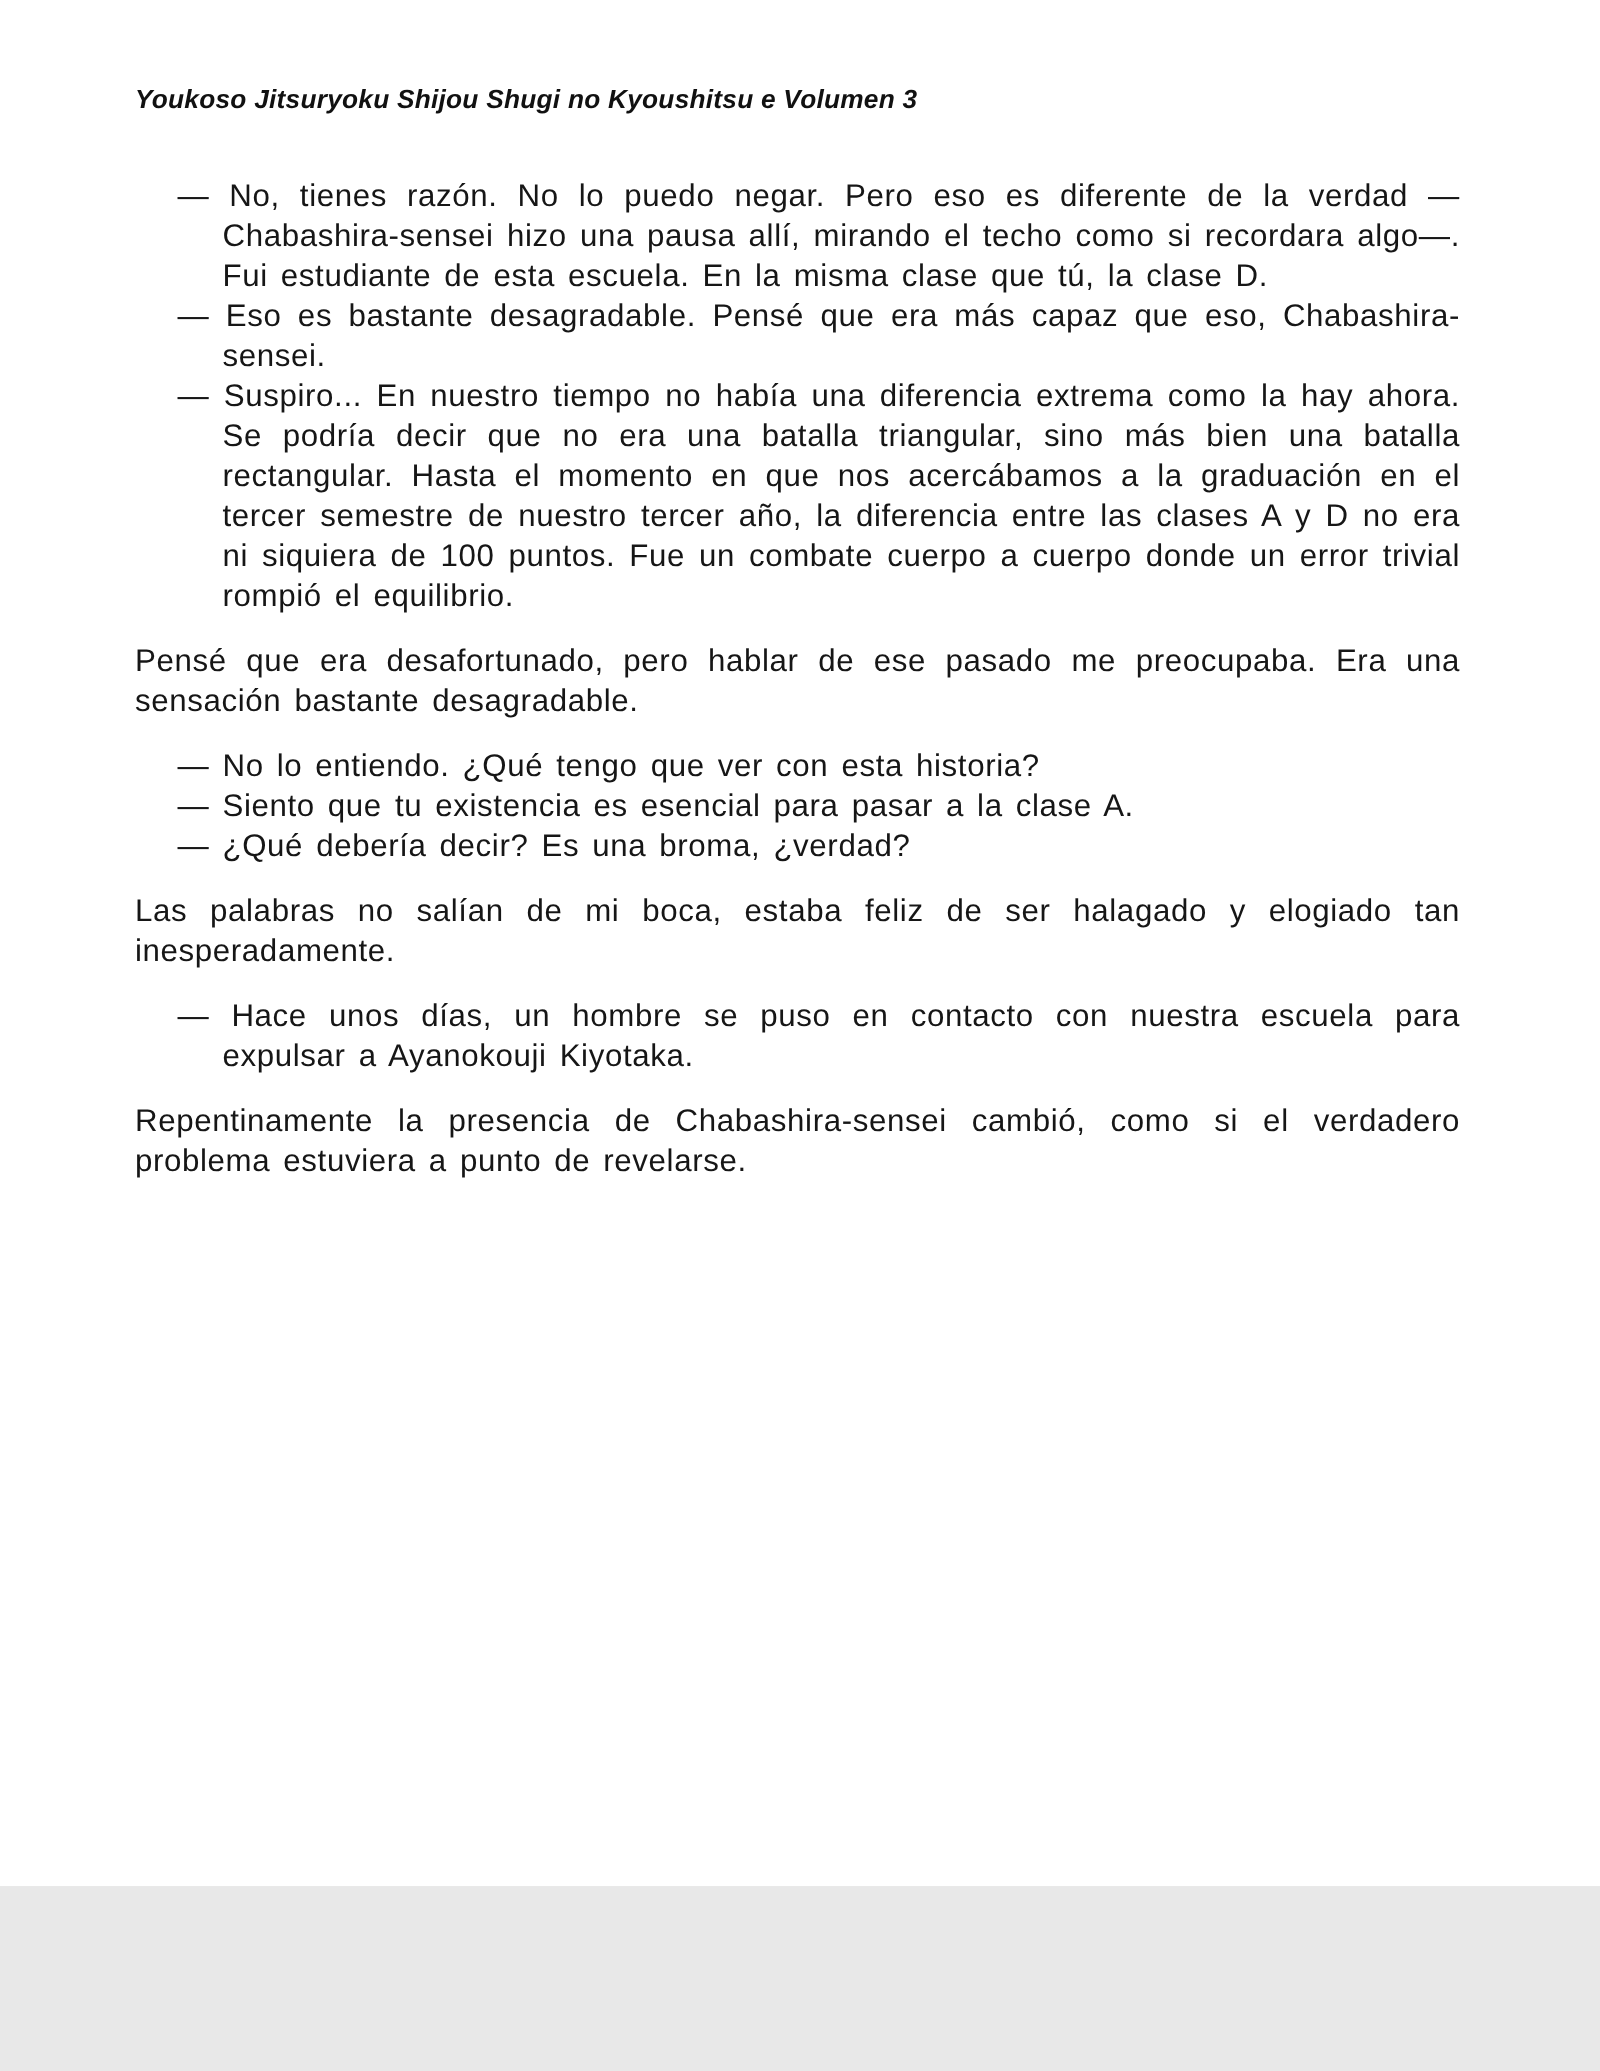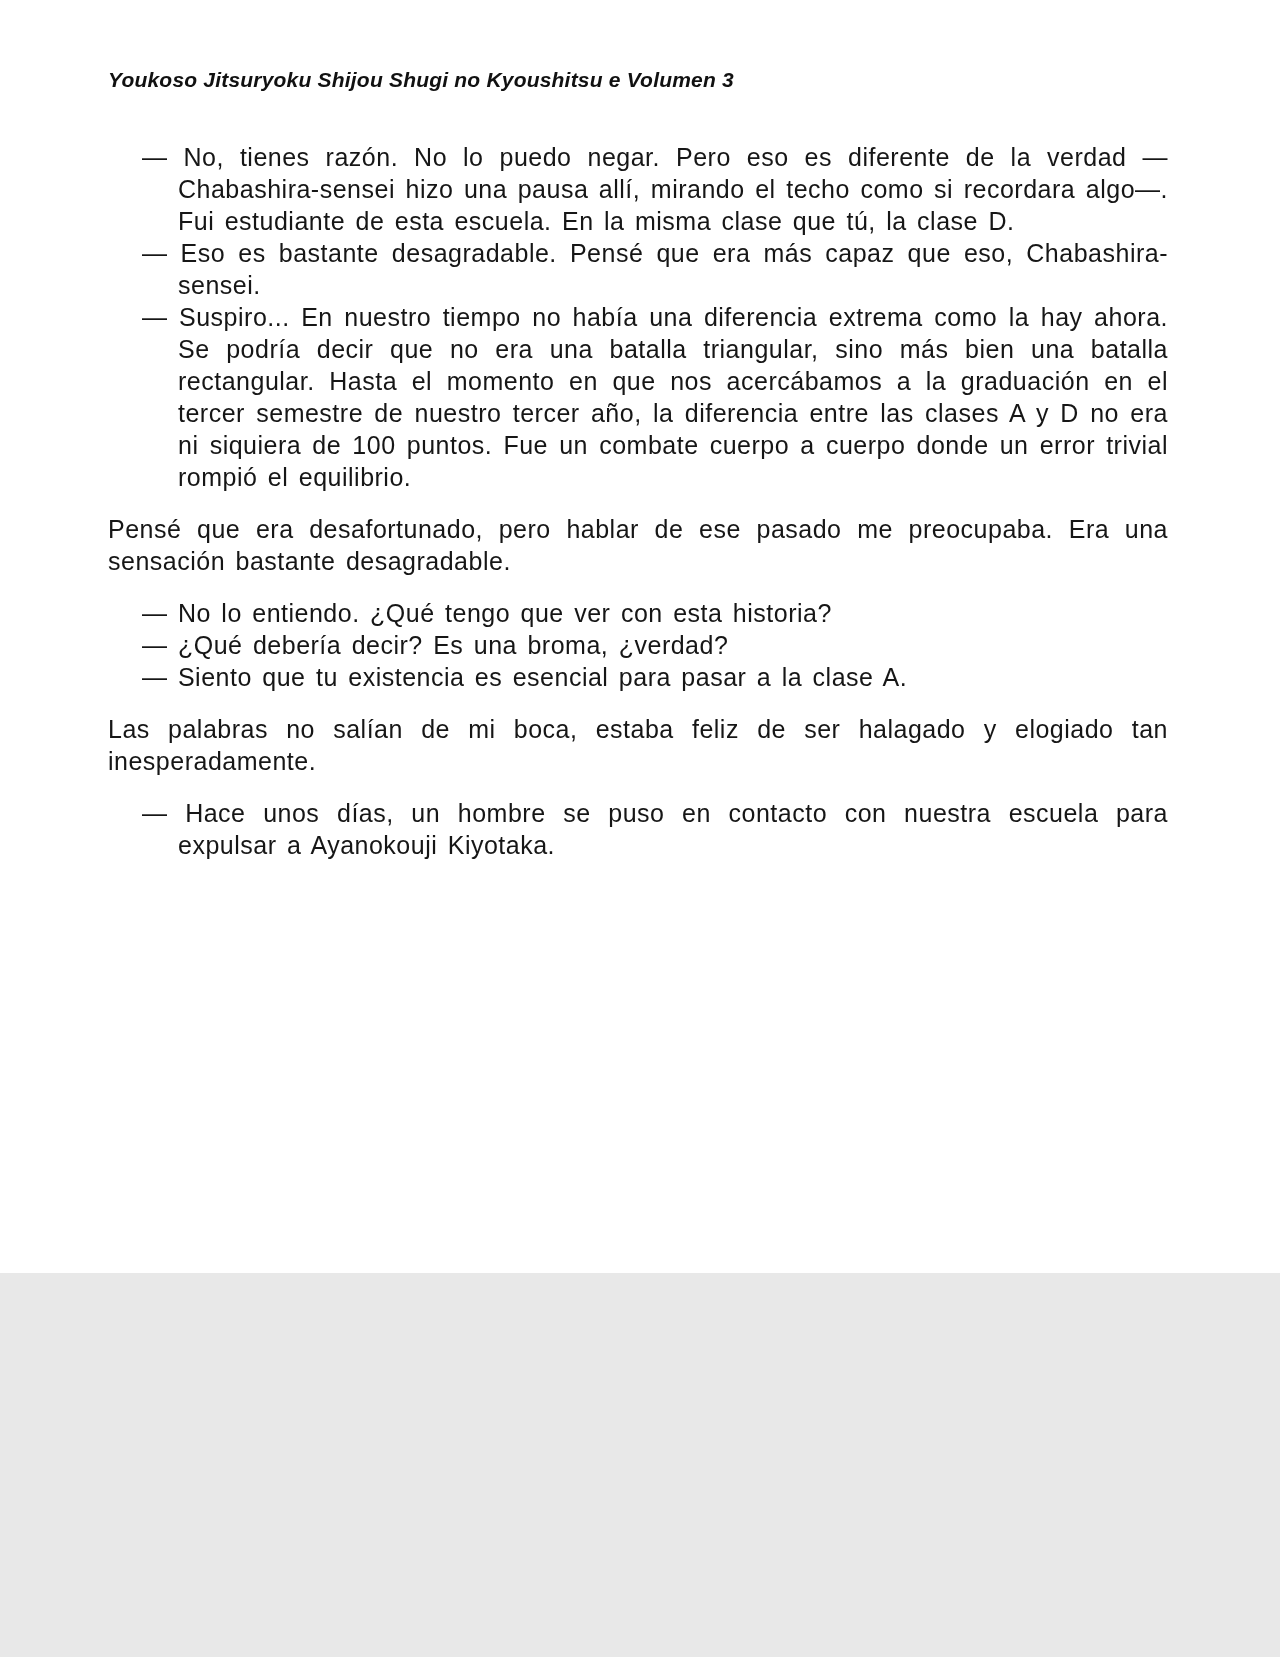--- a/index.html
+++ b/index.html
@@ -3,21 +3,21 @@
 <meta charset="utf-8">
 <style>
   html, body {
     margin: 0;
     padding: 0;
     background: #e8e8e8;
   }
   .page {
     position: relative;
     width: 1280px;
-    height: 1273px;
+    height: 1509px;
     background: #ffffff;
     font-family: "Liberation Sans", "DejaVu Sans", sans-serif;
     color: #161616;
     overflow: hidden;
     margin: 0 auto;
   }
   .header-title {
     position: absolute;
     left: 108px;
     top: 68px;
@@ -82,30 +82,31 @@
       <p class="dialogue">— Eso es bastante desagradable. Pensé que era más capaz que eso, Chabashira-sensei.</p>
       <p class="dialogue">— Suspiro... En nuestro tiempo no había una diferencia extrema como la hay ahora. Se podría decir que no era una batalla triangular, sino más bien una batalla rectangular. Hasta el momento en que nos acercábamos a la graduación en el tercer semestre de nuestro tercer año, la diferencia entre las clases A y D no era ni siquiera de 100 puntos. Fue un combate cuerpo a cuerpo donde un error trivial rompió el equilibrio.</p>
     </div>
 
 
 
     <p class="narration">Pensé que era desafortunado, pero hablar de ese pasado me preocupaba. Era una sensación bastante desagradable.</p>
 
     <div class="block">
       <p class="dialogue">— No lo entiendo. ¿Qué tengo que ver con esta historia?</p>
+      <p class="dialogue">— Siento que tu existencia es esencial para pasar a la clase A.</p>
       <p class="dialogue">— ¿Qué debería decir? Es una broma, ¿verdad?</p>
-      <p class="dialogue">— Siento que tu existencia es esencial para pasar a la clase A.</p>
     </div>
 
     <p class="narration">Las palabras no salían de mi boca, estaba feliz de ser halagado y elogiado tan inesperadamente.</p>
 
     <div class="block">
       <p class="dialogue">— Hace unos días, un hombre se puso en contacto con nuestra escuela para expulsar a Ayanokouji Kiyotaka.</p>
     </div>
 
+    <p class="narration">Repentinamente la presencia de Chabashira-sensei cambió, como si el verdadero problema estuviera a punto de revelarse.</p>
 
   </div>
 
   <div class="footer-rule"></div>
 
   <div class="footer-left">Gladheim Translations</div>
 
   <div class="footer-right">Página 11</div>
 
 </div>

